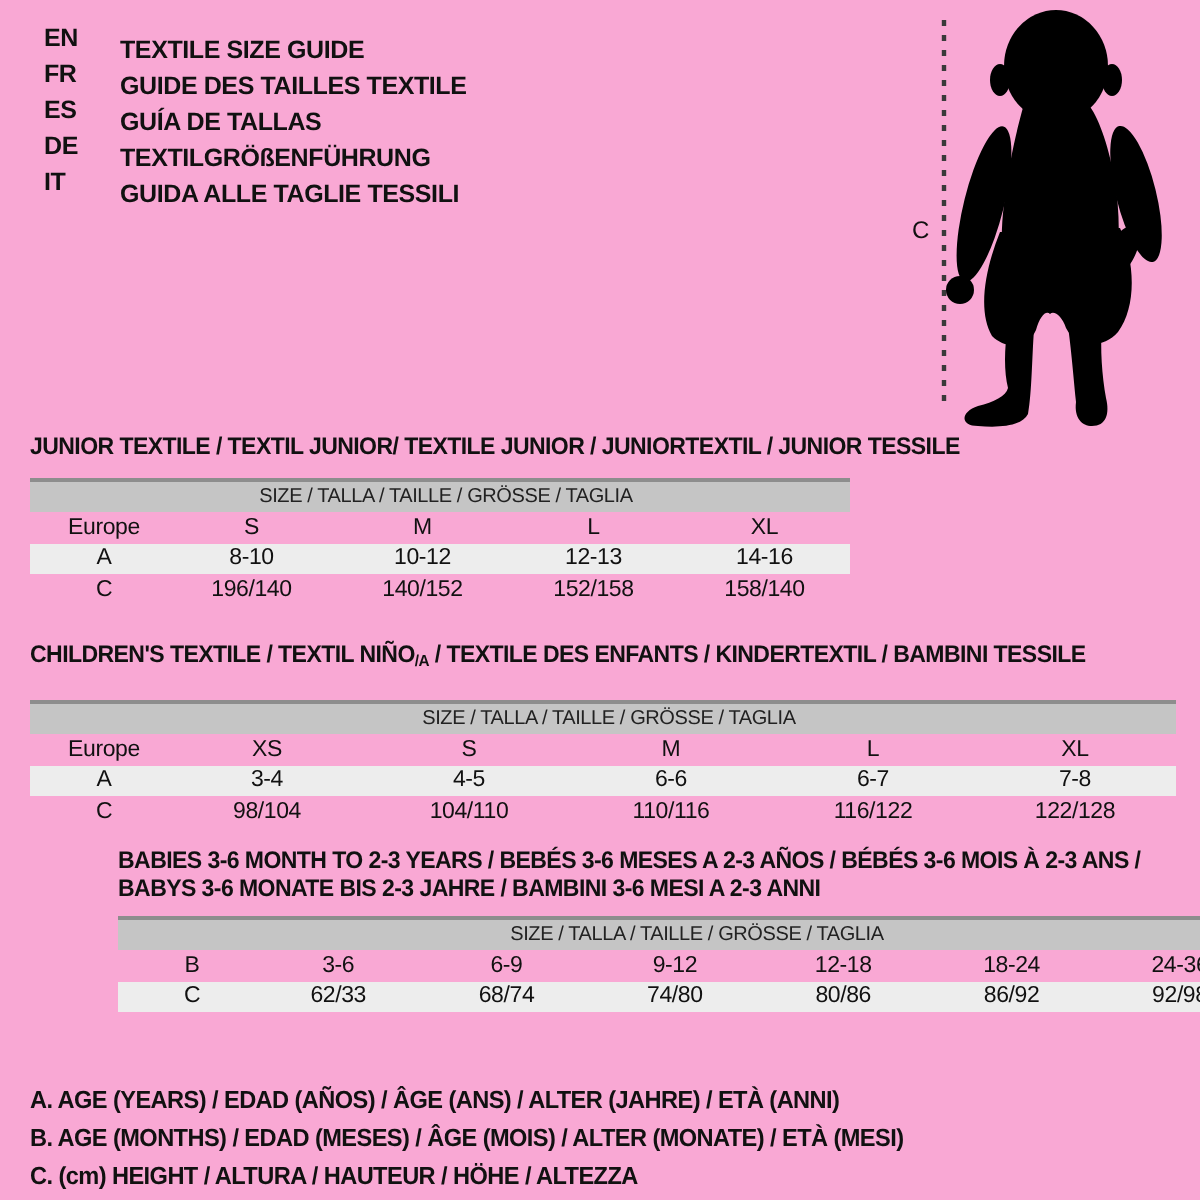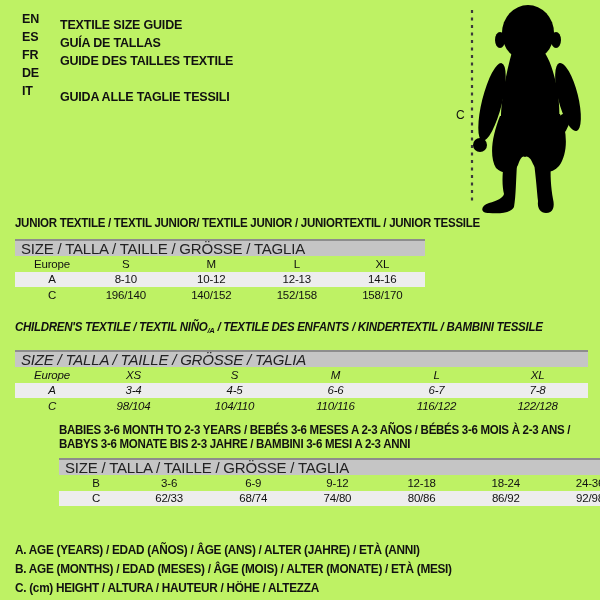--- a/index.html
+++ b/index.html
@@ -1,66 +1,67 @@
 <!DOCTYPE html>
 <html><head>
 <meta charset="utf-8">
 <style>
   html,body{margin:0;padding:0;background:#fff;}
-  .page{position:relative;width:600px;height:600px;background:#bef264;overflow:hidden;
+  .page{position:relative;width:600px;height:600px;background:#f9a8d4;overflow:hidden;
         font-family:"Liberation Sans",sans-serif;color:#111;}
   
   .langs{position:absolute;left:22px;top:10px;}
   .lang-row{display:flex;height:18px;align-items:center;font-weight:700;font-size:12.5px;letter-spacing:-0.2px;}
   .lang-code{width:38px;flex:0 0 38px;}
   .lang-title{white-space:nowrap;margin-top:12px;}
   
   .figure{position:absolute;left:452px;top:2px;width:146px;height:214px;}
   
   .tbl{position:absolute;left:15px;}
   .t0{top:216px;width:410px;}
-  .t1{top:320px;width:573px;font-style:italic;}
+  .t1{top:320px;width:573px;}
   .t2{top:423px;width:573px;margin-left:44px;}
   .tbl-title-line{font-weight:700;font-size:12px;line-height:14px;letter-spacing:-0.3px;white-space:nowrap;
                   transform:scaleX(.96);transform-origin:0 50%;}
   .t0 .titlewrap{margin-bottom:9px;}
   .t1 .titlewrap{margin-bottom:12px;}
   .t2 .titlewrap{margin-bottom:7px;}
   .sub{font-size:8px;vertical-align:-2px;}
-  .tbl-bar{height:15px;background:#c5c5c5;border-top:2px solid #8d8d8d;font-size:15px;line-height:15px;
-           padding-left:6px;color:#222;letter-spacing:-0.2px;}
+  .tbl-bar{height:15px;background:#c5c5c5;border-top:2px solid #8d8d8d;font-size:10px;line-height:15px;
+           padding-left:6px;color:#222;letter-spacing:-0.2px;text-align:center;}
   .row{display:flex;height:15.5px;align-items:center;font-size:11.5px;letter-spacing:-0.2px;}
   .row .c0{width:62px;flex:0 0 62px;padding-left:6px;text-align:center;}
   .row .c{flex:1;text-align:center;}
   .row.alt{background:#ededed;}
   
   .legend{position:absolute;left:15px;top:541px;}
   .legend-line{font-weight:700;font-size:12.3px;line-height:19px;letter-spacing:-0.3px;white-space:nowrap;
                transform:scaleX(.96);transform-origin:0 50%;}
 </style>
 </head>
 <body>
 
 <div class="page">
 
   <div class="langs">
       <div class="lang-row">
         <span class="lang-code">EN</span>
         <span class="lang-title">TEXTILE SIZE GUIDE</span>
       </div>
       <div class="lang-row">
+        <span class="lang-code">FR</span>
+        <span class="lang-title">GUIDE DES TAILLES TEXTILE</span>
+      </div>
+      <div class="lang-row">
         <span class="lang-code">ES</span>
         <span class="lang-title">GUÍA DE TALLAS</span>
       </div>
       <div class="lang-row">
-        <span class="lang-code">FR</span>
-        <span class="lang-title">GUIDE DES TAILLES TEXTILE</span>
-      </div>
-      <div class="lang-row">
         <span class="lang-code">DE</span>
+        <span class="lang-title">TEXTILGRÖßENFÜHRUNG</span>
       </div>
       <div class="lang-row">
         <span class="lang-code">IT</span>
         <span class="lang-title">GUIDA ALLE TAGLIE TESSILI</span>
       </div>
     </div>
 
   <div class="figure">
     <svg width="146" height="214" viewBox="0 0 146 214" xmlns="http://www.w3.org/2000/svg">
       <line x1="20" y1="8" x2="20" y2="203" stroke="#3a3a3a" stroke-width="2.2" stroke-dasharray="3 4.5"></line>
@@ -99,21 +100,21 @@
         <span class="c">8-10</span>
         <span class="c">10-12</span>
         <span class="c">12-13</span>
         <span class="c">14-16</span>
       </div>
       <div class="row">
         <span class="c0">C</span>
         <span class="c">196/140</span>
         <span class="c">140/152</span>
         <span class="c">152/158</span>
-        <span class="c">158/170</span>
+        <span class="c">158/140</span>
       </div>
     </div>
   <div class="tbl t1">
       <div class="titlewrap">
         <div class="tbl-title-line"><span>CHILDREN'S TEXTILE / TEXTIL NIÑO</span><span class="sub">/A</span><span> / TEXTILE DES ENFANTS / KINDERTEXTIL / BAMBINI TESSILE</span></div>
       </div>
       <div class="tbl-bar">SIZE / TALLA / TAILLE / GRÖSSE / TAGLIA</div>
       <div class="row">
         <span class="c0">Europe</span>
         <span class="c">XS</span>

